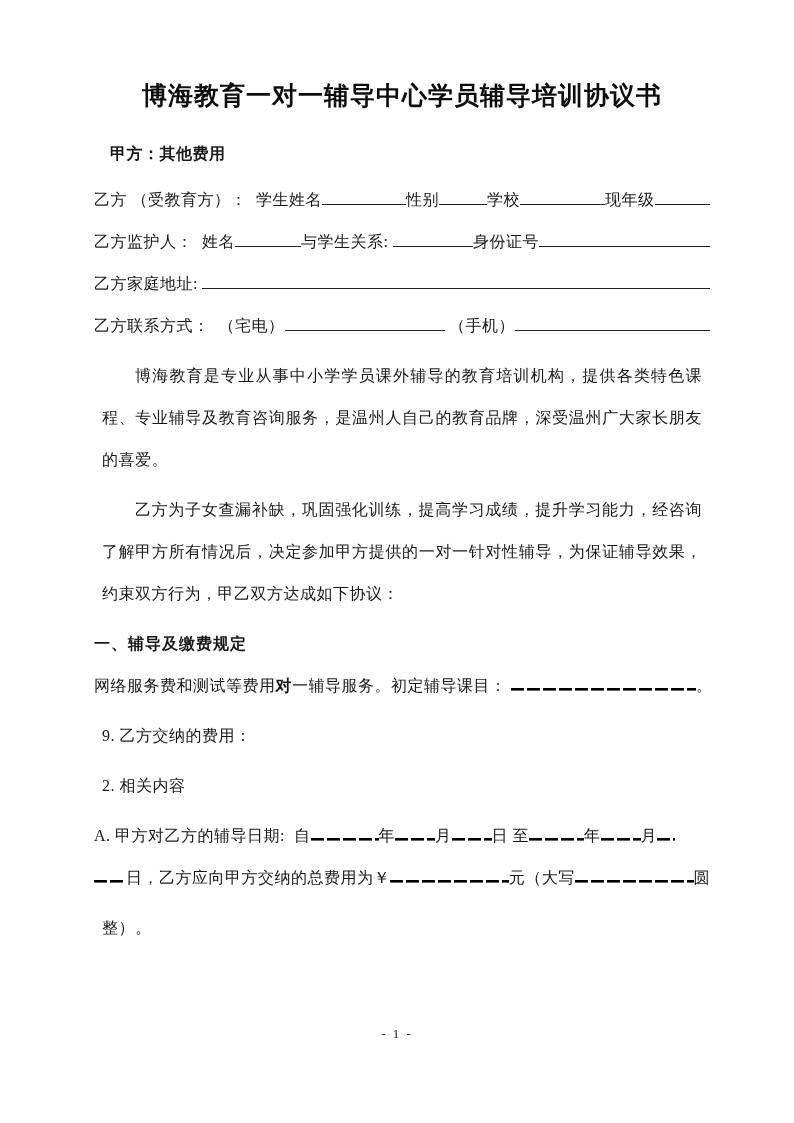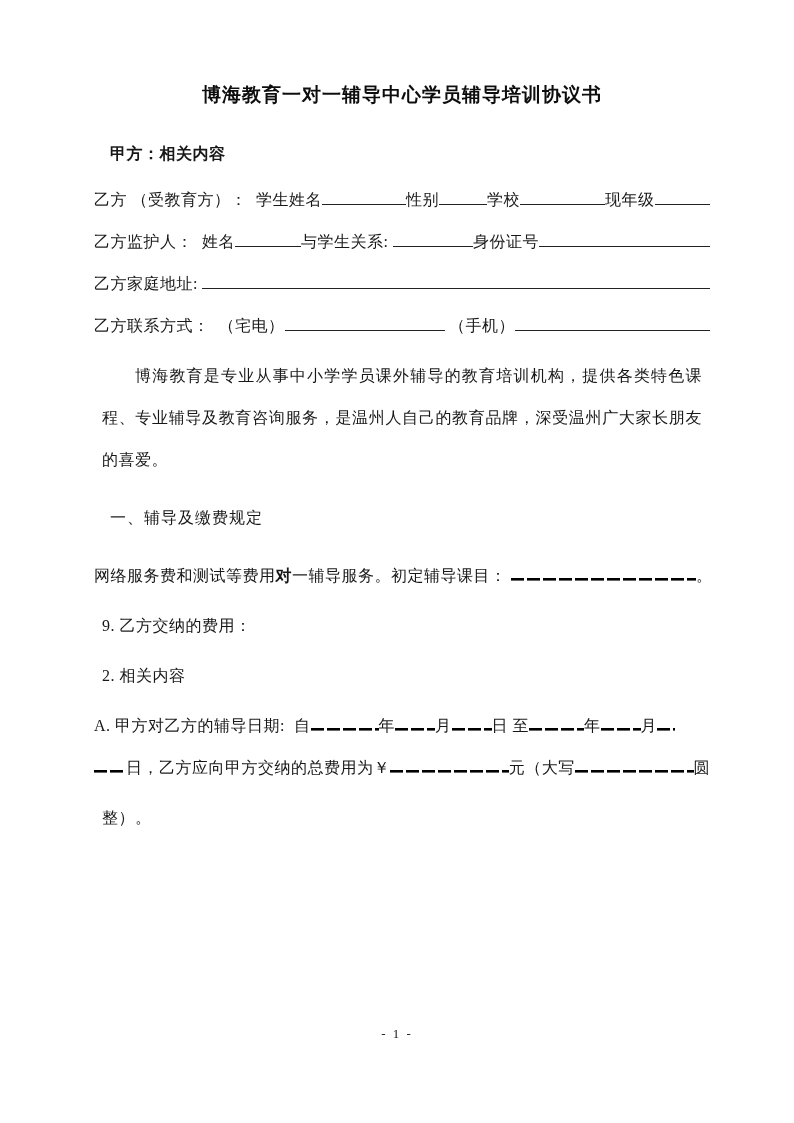--- a/index.html
+++ b/index.html
@@ -4,31 +4,31 @@
 <style>
   html,body { margin:0; padding:0; background:#ffffff; }
   .page {
     position:relative; width:794px; height:1123px; background:#ffffff;
     box-sizing:border-box; padding:80px 84px 0 94px;
     font-family:"Liberation Serif","DejaVu Serif",serif;
     font-size:16px; color:#181818; letter-spacing:0.5px; overflow:hidden;
   }
   h1.doc-title {
     font-family:"Liberation Sans","DejaVu Sans",sans-serif;
-    font-size:19px; font-weight:bold; text-align:center;
+    font-size:25px; font-weight:bold; text-align:center;
     margin:0; line-height:30px; letter-spacing:1px; color:#0d0d0d;
   }
   .party-a { font-weight:bold; margin:33px 0 0 16px; line-height:22px; }
   .flow { margin-top:14px; }
   .row { display:flex; align-items:baseline; height:42px; line-height:42px; white-space:nowrap; }
   .t { white-space:pre; flex:0 0 auto;text-align:right; }
   .bold { font-weight:bold; }
   .para { margin:8px; line-height:42px; text-align:justify; }
   .indent { text-indent:33px; }
-  .heading { margin:16px; line-height:42px; font-weight:normal; letter-spacing:1px; }
+  .heading { margin:0; line-height:42px; font-weight:bold; letter-spacing:1px; }
   
   .blank { display:inline-block; flex:0 0 auto; height:16px; border-bottom:1px solid #222; }
   
   .bblank {
     display:inline-block; flex:0 0 auto; height:16px;
     background:repeating-linear-gradient(90deg,#000 0 13px,rgba(0,0,0,0) 13px 16px) left bottom / 100% 2.6px no-repeat;
   }
   .grow  { flex:1 1 auto; }
   .grow2 { flex:1 1 100px; min-width:90px; }
   .w18{width:18px}.w32{width:32px}.w40{width:40px}.w48{width:48px}.w55{width:55px}
@@ -39,21 +39,21 @@
     font-size:13px; letter-spacing:2px; color:#181818;
   }
 </style>
 </head>
 <body>
 
 <div class="page">
 
   <h1 class="doc-title">博海教育一对一辅导中心学员辅导培训协议书</h1>
 
-  <p class="party-a">甲方：相关内容</p>
+  <p class="party-a">甲方：其他费用</p>
 
   <div class="flow">
 
     <div class="row">
       <span class="t">乙方 （受教育方）：  学生姓名</span>
       <span class="blank w84"></span>
       <span class="t">性别</span>
       <span class="blank w48"></span>
       <span class="t">学校</span>
       <span class="blank w85"></span>
@@ -77,20 +77,21 @@
 
     <div class="row">
       <span class="t">乙方联系方式：  （宅电）</span>
       <span class="blank w160"></span>
       <span class="t"> （手机）</span>
       <span class="blank grow"></span>
     </div>
 
     <p class="para indent">博海教育是专业从事中小学学员课外辅导的教育培训机构，提供各类特色课程、专业辅导及教育咨询服务，是温州人自己的教育品牌，深受温州广大家长朋友的喜爱。</p>
 
+    <p class="para indent">乙方为子女查漏补缺，巩固强化训练，提高学习成绩，提升学习能力，经咨询了解甲方所有情况后，决定参加甲方提供的一对一针对性辅导，为保证辅导效果，约束双方行为，甲乙双方达成如下协议：</p>
 
     <p class="heading">一、辅导及缴费规定</p>
 
     <div class="row">
       <span class="t">网络服务费和测试等费用</span>
       <span class="t bold">对</span>
       <span class="t">一辅导服务。初定辅导课目： </span>
       <span class="bblank w185"></span>
       <span class="t">。</span>
     </div>

